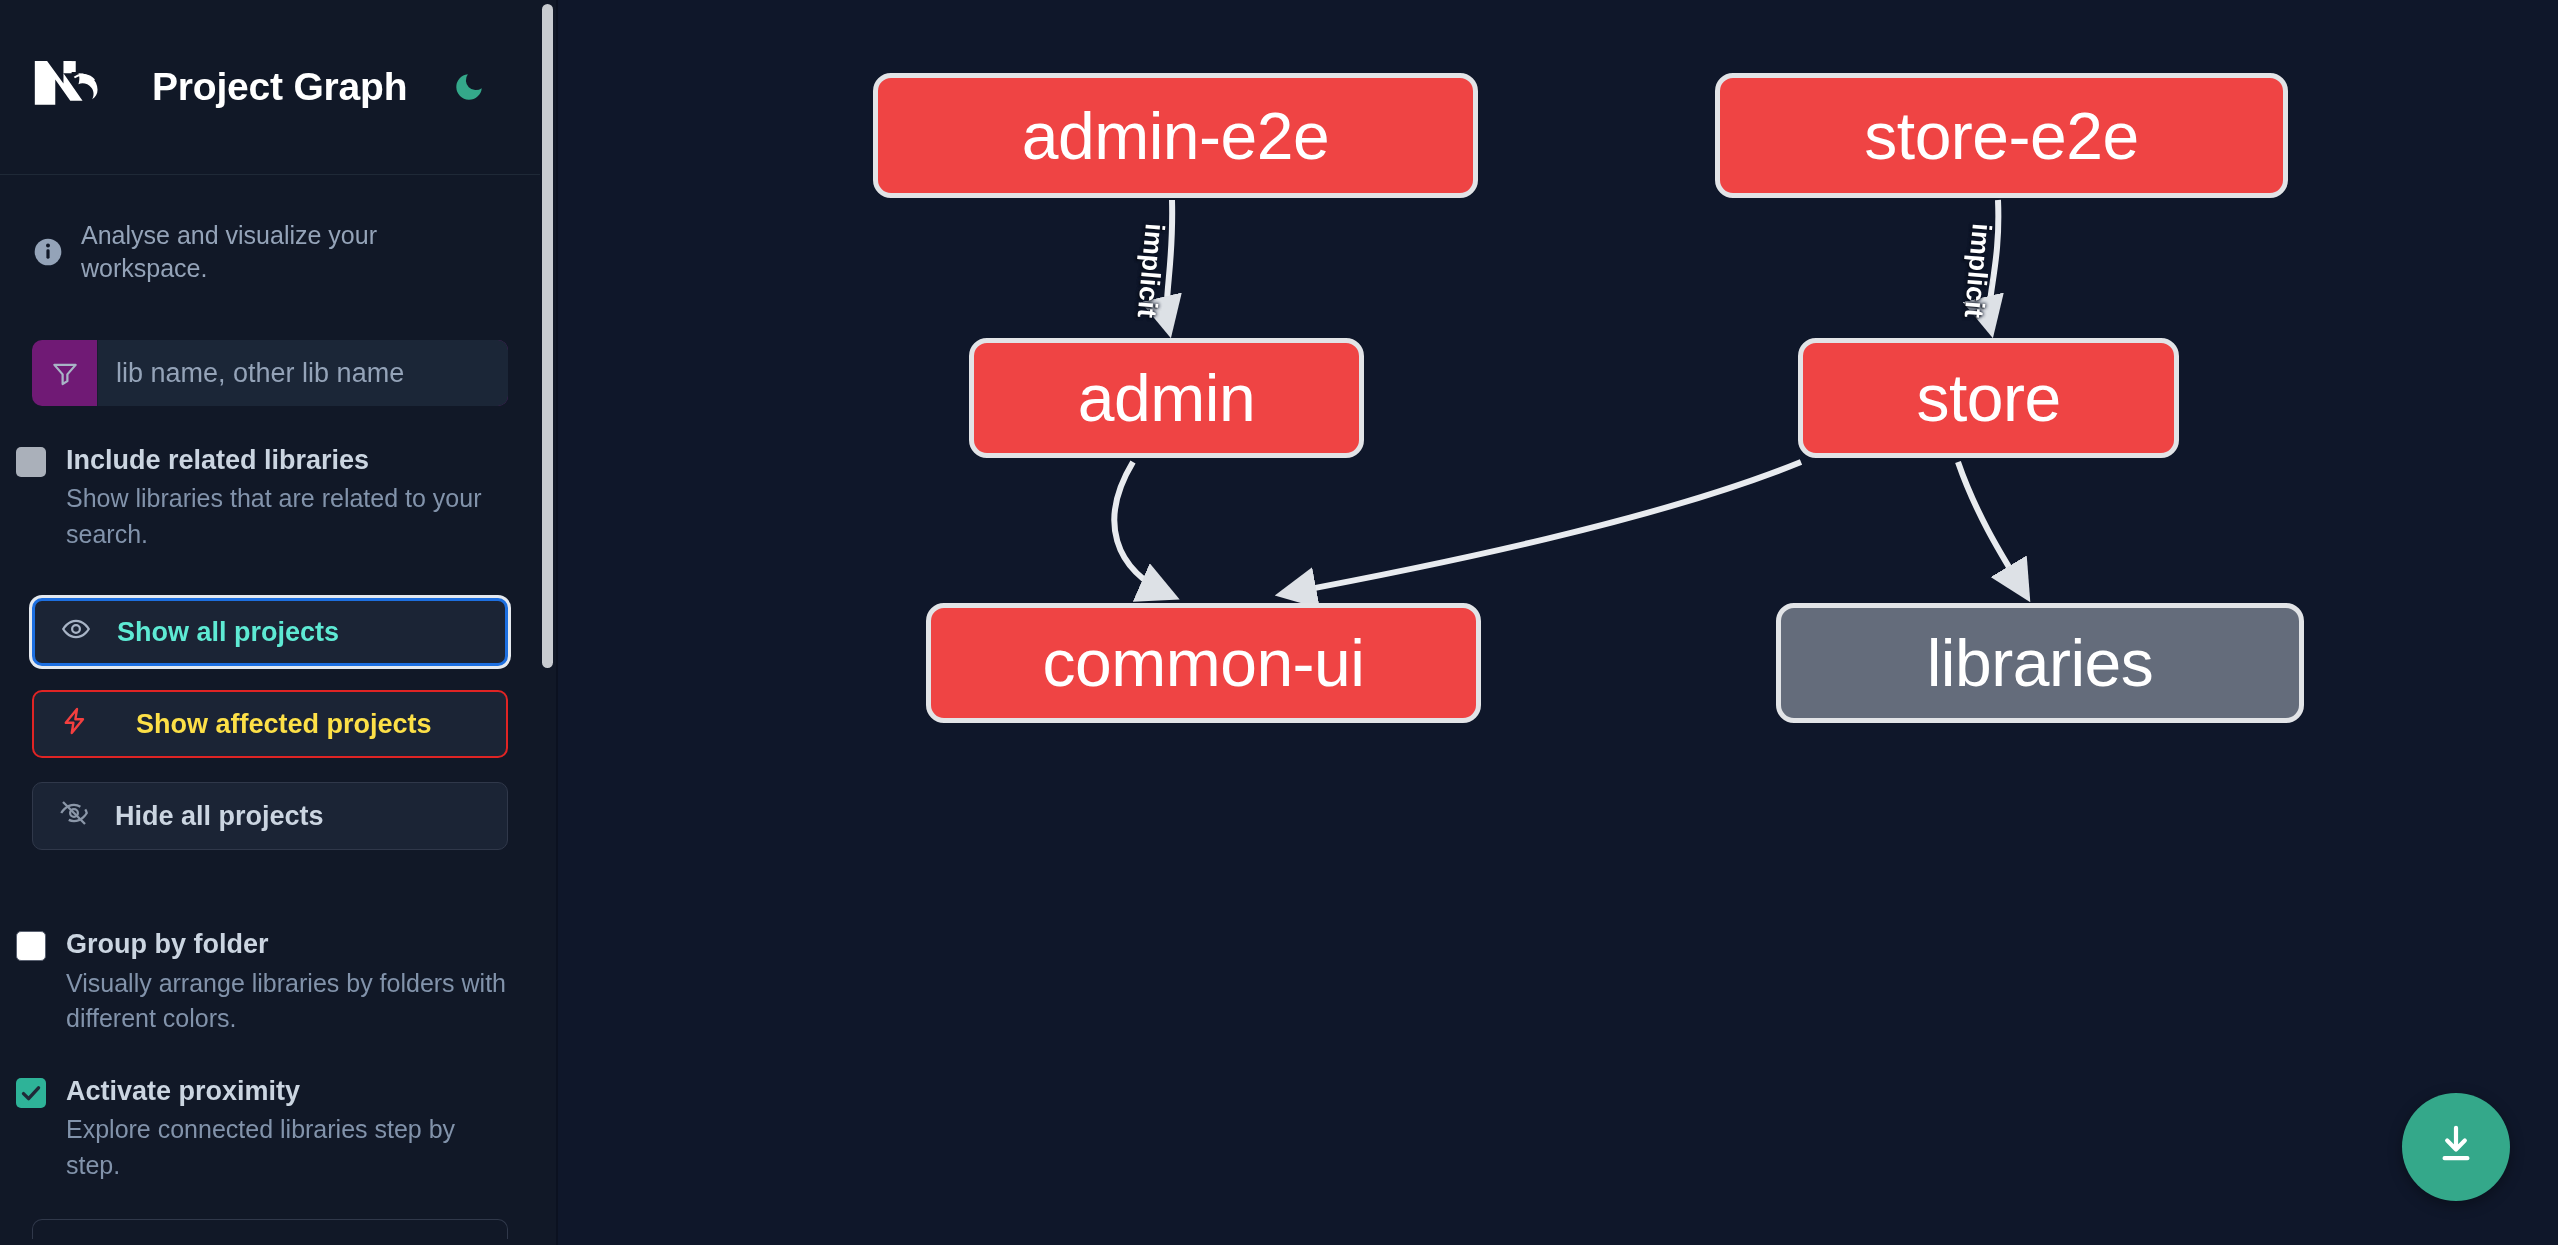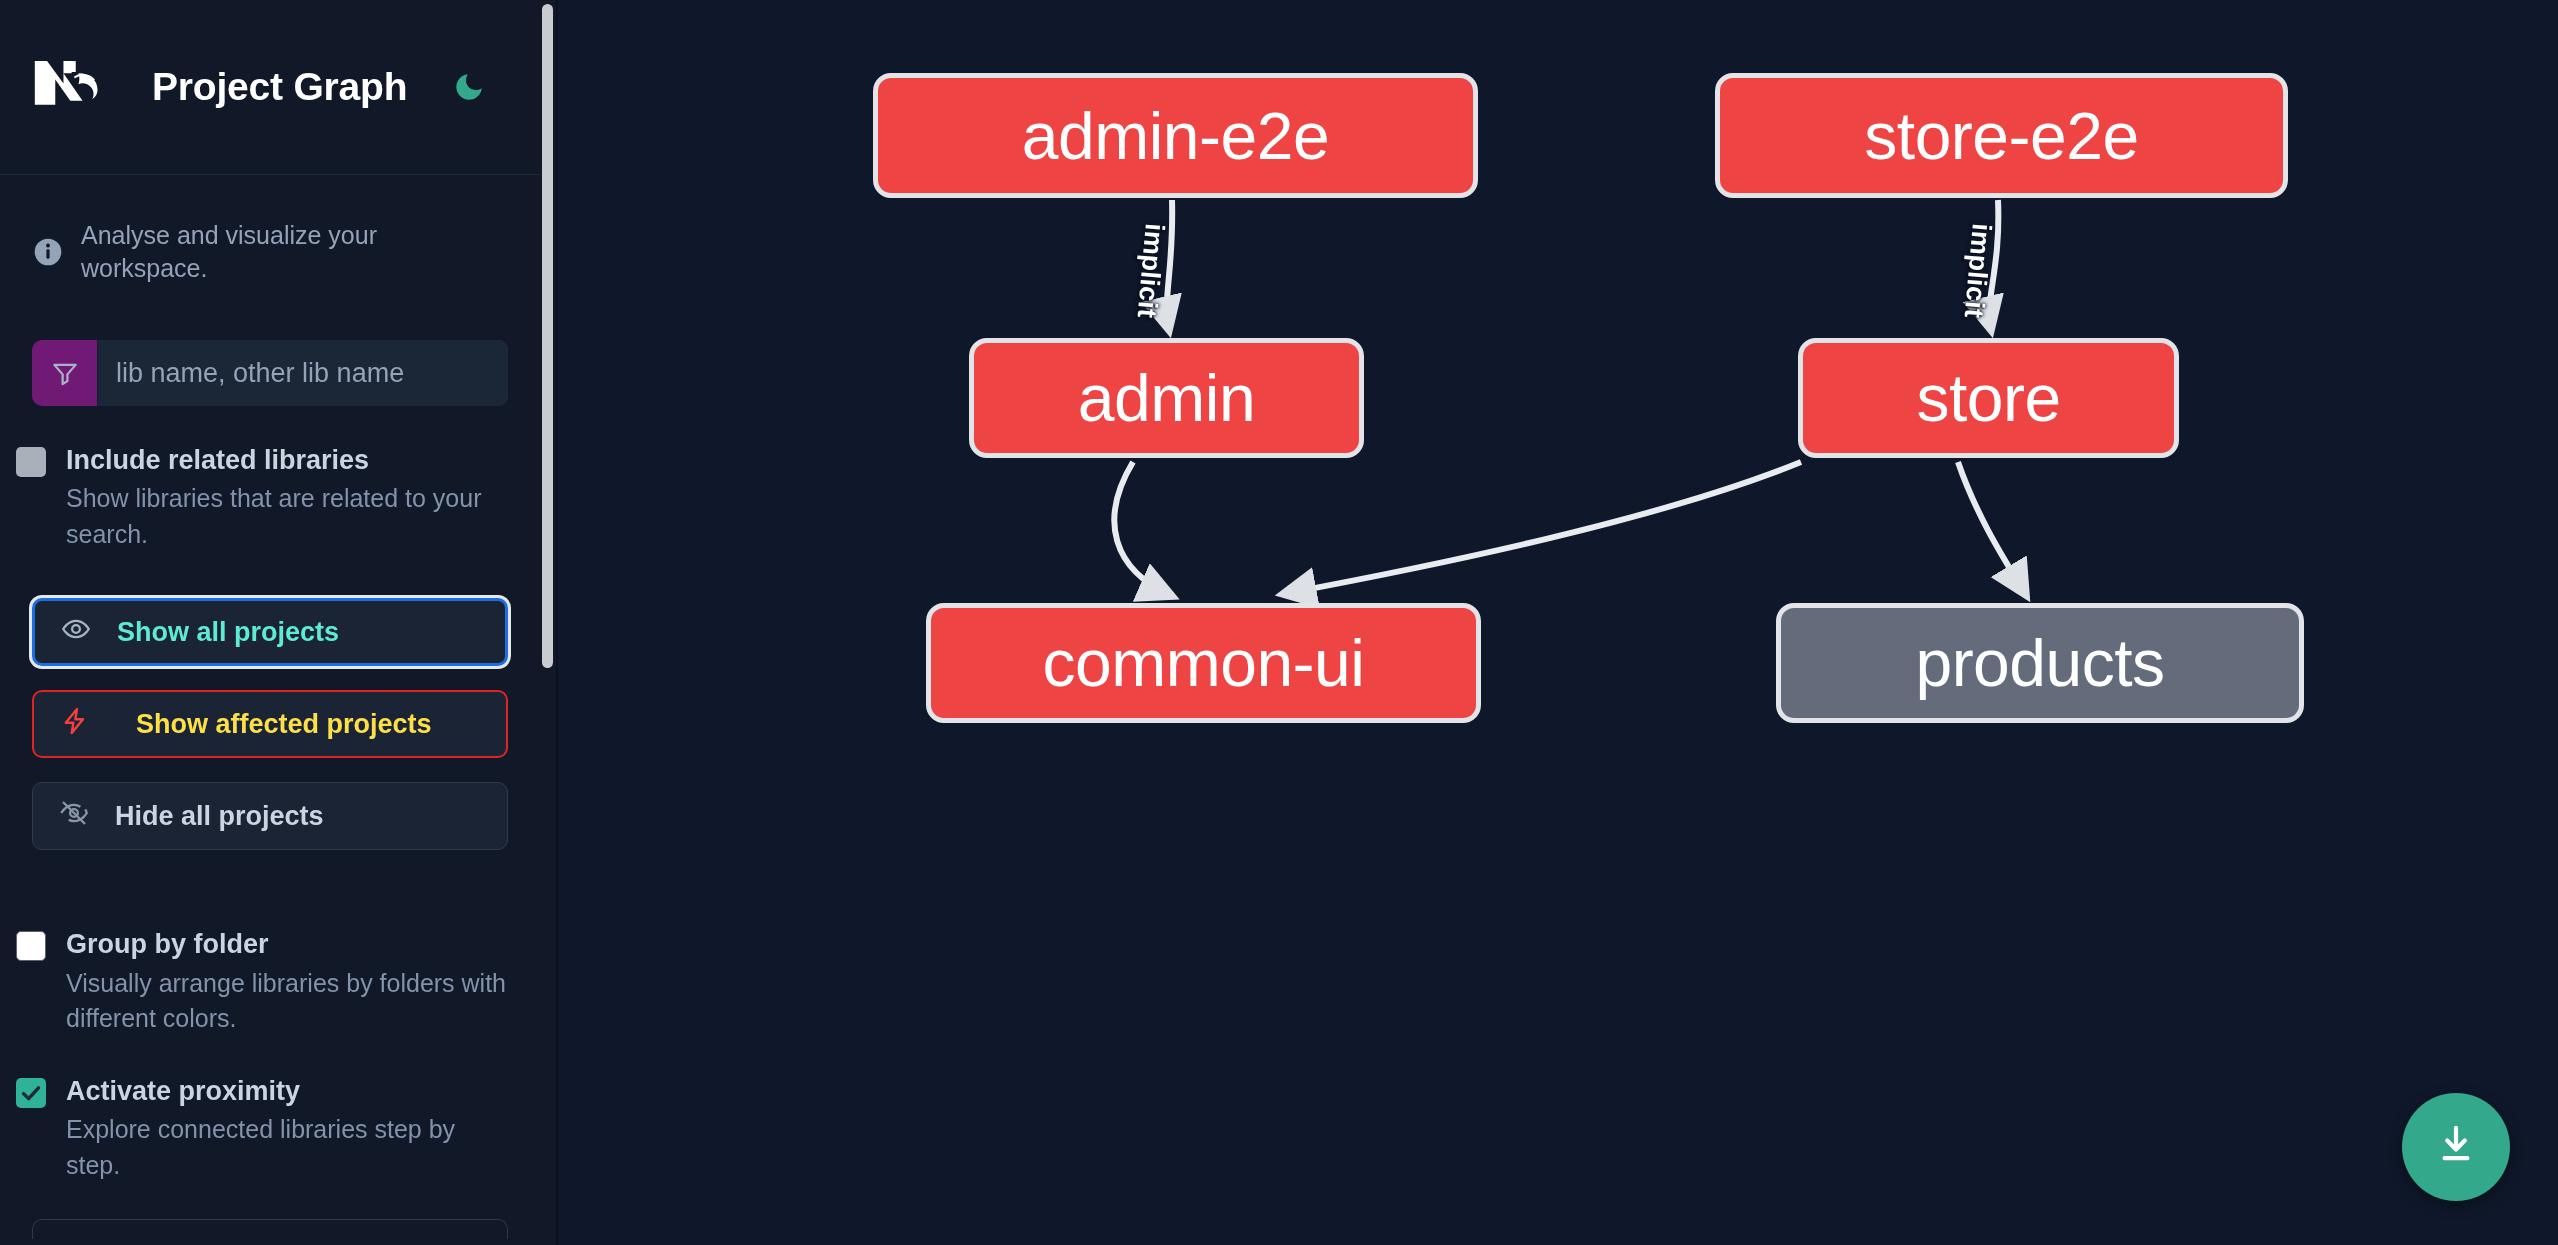--- a/index.html
+++ b/index.html
@@ -313,21 +313,21 @@
     <div class="node pink" style="left:411px; top:338px; width:395px; height:120px;">
       <span>admin</span>
     </div>
     <div class="node pink" style="left:1240px; top:338px; width:381px; height:120px;">
       <span>store</span>
     </div>
     <div class="node pink" style="left:368px; top:603px; width:555px; height:120px;">
       <span>common-ui</span>
     </div>
     <div class="node grey" style="left:1218px; top:603px; width:528px; height:120px;">
-      <span>products</span>
+      <span>libraries</span>
     </div>
 
     <span class="edge-label" style="left:545px; top:255px; transform:rotate(95deg);">implicit</span>
     <span class="edge-label" style="left:1372px; top:255px; transform:rotate(95deg);">implicit</span>
 
     <div class="download-fab">
       <span>
         <svg viewBox="0 0 24 24" width="48" height="48" aria-hidden="true">
           <path fill="none" stroke="#FFFFFF" stroke-width="2.1" stroke-linecap="round" stroke-linejoin="round" d="M12 3.4v10.2M7.6 9.8 12 14.2l4.4-4.4M6.3 18.6h11.4"></path>
         </svg>

